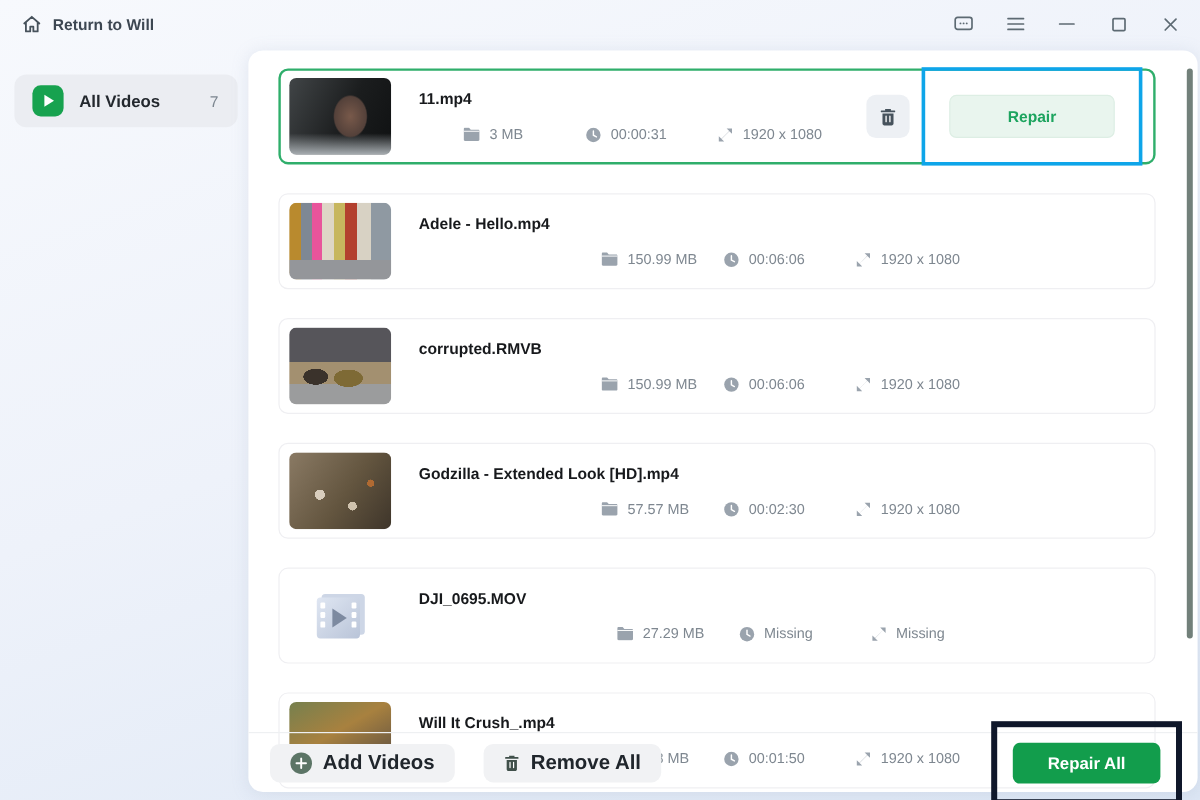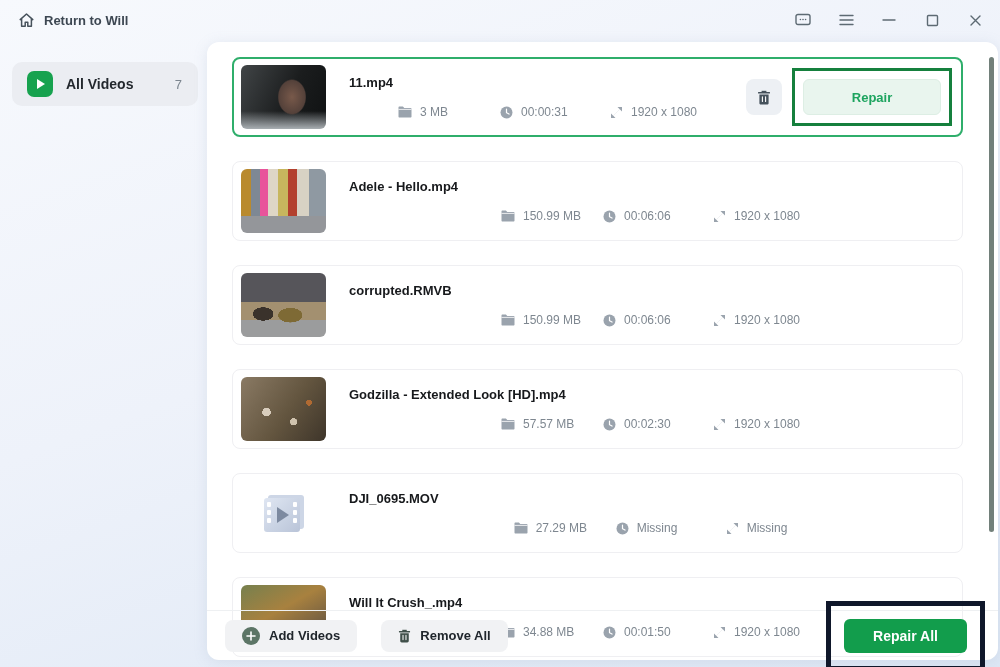--- a/index.html
+++ b/index.html
@@ -59,26 +59,26 @@
 
   .info{margin-left:23px;flex:1;min-width:0;}
   .v-title{font-size:13px;font-weight:700;color:#17191c;margin-bottom:15px;}
   .meta{display:flex;align-items:center;font-size:12px;color:#7e8790;justify-content:center;}
   .mg{display:inline-flex;align-items:center;gap:8px;}
   .mg.g1{min-width:102px;} .mg.g2{min-width:110px;}
   .meta svg{flex:none;}
 
   .actions{display:flex;align-items:center;gap:10px;margin-left:auto;}
   .trash-btn{width:36px;height:36px;border:none;border-radius:8px;background:#edf0f4;display:flex;align-items:center;justify-content:center;cursor:pointer;}
-  .red-box{border:3px solid #15803d;padding:8px;}
+  .red-box{border:3px solid #0ea5e9;padding:20px;}
   .repair-btn{width:138px;height:36px;border:1px solid #ddeee4;border-radius:6px;background:#e9f5ee;color:#1da45f;font-size:13px;font-weight:700;font-family:inherit;cursor:pointer;}
 
   
   .footer{position:absolute;left:0;right:0;bottom:0;height:50px;border-top:1px solid #eef0f2;display:flex;align-items:center;padding:0 13px 0 18px;gap:24px;}
-  .btn-gray{height:32px;border:none;border-radius:8px;background:#f1f2f4;display:inline-flex;align-items:center;gap:9px;padding:0 17px;font-size:13px;font-weight:700;color:#20262c;font-family:inherit;cursor:pointer;}
+  .btn-gray{height:32px;border:none;border-radius:8px;background:#f1f2f4;display:inline-flex;align-items:center;gap:9px;padding:0 17px;font-size:17px;font-weight:700;color:#20262c;font-family:inherit;cursor:pointer;}
   .plus-circle{width:18px;height:18px;border-radius:50%;background:#5c7566;display:flex;align-items:center;justify-content:center;flex:none;}
   .footer-spacer{flex:1;}
   .red-box-sm{border:5px solid #0f172a;padding:13px;}
   .repair-all-btn{width:123px;height:34px;border:none;border-radius:6px;background:#129d4c;color:#ffffff;font-size:14px;font-weight:700;font-family:inherit;cursor:pointer;}
 </style>
 </head>
 <body>
 
 <div class="titlebar">
   <div class="home-link">

